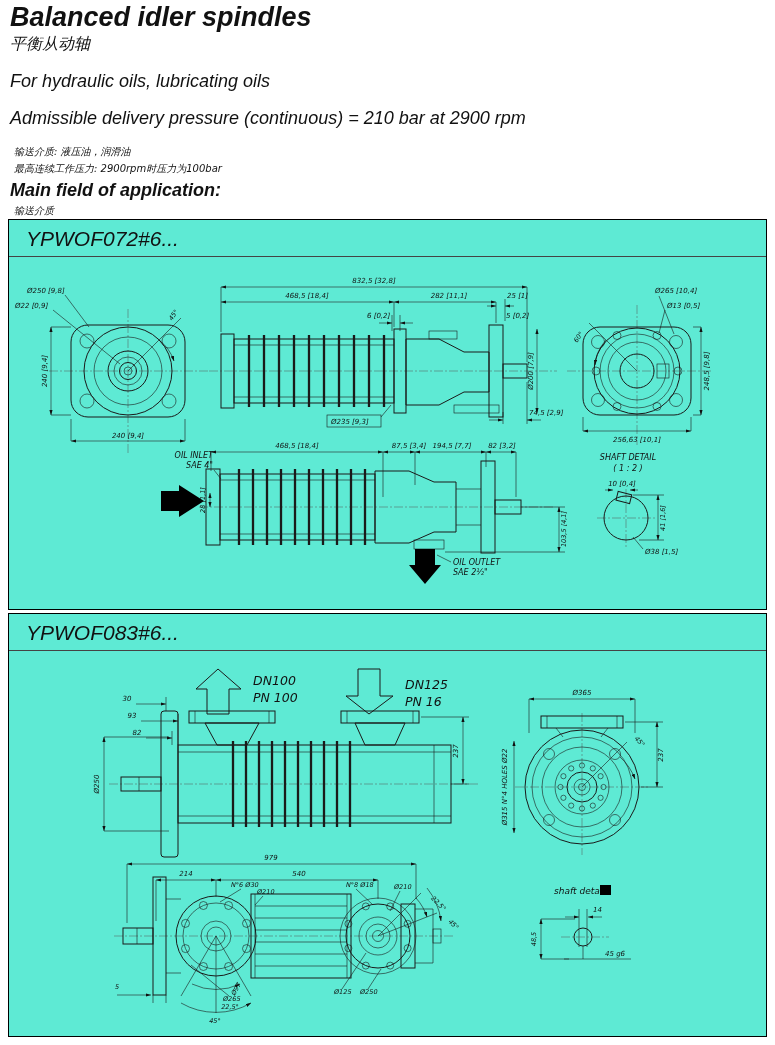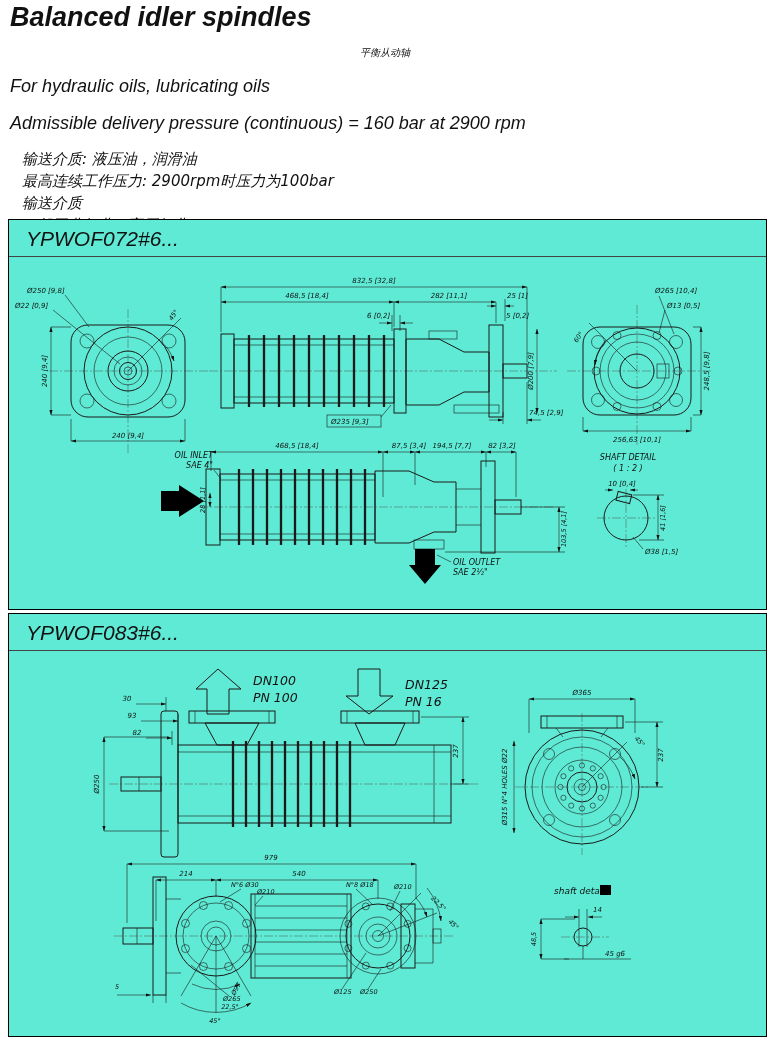--- a/index.html
+++ b/index.html
@@ -1,22 +1,22 @@
 <!DOCTYPE html>
 <html><head>
 <meta charset="utf-8">
 <style>
   html,body{margin:0;padding:0;background:#fff;}
   .page{position:relative;width:775px;height:1045px;background:#fff;color:#111;
         font-family:"Liberation Sans",sans-serif;overflow:hidden;font-style:italic;}
   .hdr{position:absolute;left:10px;top:2px;width:750px;}
   .hdr h1{margin:0;font-size:27px;font-weight:bold;letter-spacing:0;}
-  .zh-big{font-size:10px;margin:13px 0 2px 0;font-family:"DejaVu Sans",sans-serif;text-align:center;}
+  .zh-big{font-size:16px;margin:1px 0 2px 0;font-family:"DejaVu Sans",sans-serif;}
   .en{font-size:18px;margin:16px 0;}
-  .zh{font-size:15px;margin:3px 12px;font-family:"DejaVu Sans",sans-serif;}
+  .zh{font-size:10px;margin:3px 4px;font-family:"DejaVu Sans",sans-serif;}
   .sub{font-size:18px;font-weight:bold;margin:4px 0 1px 0;}
   .box{position:absolute;left:8px;width:757px;border:1.6px solid #000;background:#5eead4;}
   .box1{top:219px;height:389px;}
   .box2{top:613px;height:422px;}
   .sec-title{font-size:21px;padding:7px 0 5px 17px;border-bottom:1px solid #444;}
   svg{display:block;}
   .ln{stroke:#1a1a1a;fill:none;stroke-width:1;}
   .lt{stroke:#1a1a1a;fill:none;stroke-width:0.6;}
   .rib{stroke:#1a1a1a;stroke-width:2.3;}
   .cl{stroke:#555;stroke-width:0.5;fill:none;stroke-dasharray:9 2 2 2;}
@@ -33,23 +33,24 @@
 </style>
 </head>
 <body>
 
 <div class="page">
 
   <div class="hdr">
     <h1>Balanced idler spindles</h1>
     <div class="zh-big">平衡从动轴</div>
     <div class="en">For hydraulic oils, lubricating oils</div>
-    <div class="en">Admissible delivery pressure (continuous) = 160 bar at 2900 rpm</div>
+    <div class="en">Admissible delivery pressure (continuous) = 210 bar at 2900 rpm</div>
     <div class="zh">输送介质: 液压油，润滑油</div>
     <div class="zh">最高连续工作压力: 2900rpm时压力为100bar</div>
+    <div class="sub">Main field of application:</div>
     <div class="zh">输送介质</div>
     <div class="zh">一般工业行业，高压行业</div>
   </div>
 
   <div class="box box1">
     <div class="sec-title">YPWOF072#6...</div>
     <svg width="754" height="348" viewBox="0 0 754 348">
       <defs>
         <marker id="ma" viewBox="0 0 10 6" refX="9.5" refY="3" markerWidth="9" markerHeight="5.4" orient="auto-start-reverse">
           <path d="M0,0L10,3L0,6z" fill="#111"></path>

